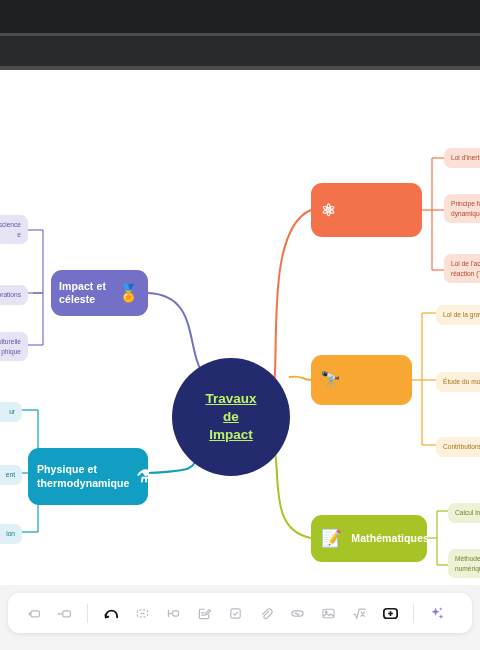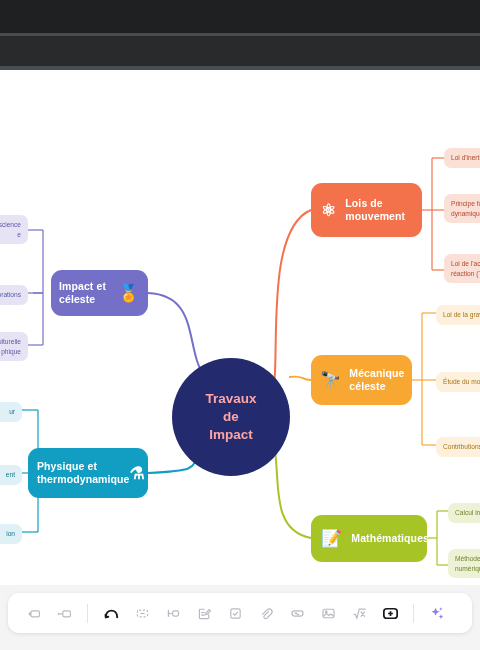--- a/index.html
+++ b/index.html
@@ -50,21 +50,21 @@
   }
   .node .ico { flex: 0 0 auto; font-size: 17px; line-height: 1; }
   .node .lbl { flex: 1 1 auto; }
 
   .central {
     position: absolute;
     width: 118px; height: 118px; border-radius: 50%;
     background: #232a6e;
     display: flex; align-items: center; justify-content: center;
     text-align: center;
-    color: #fca5a5; font-size: 13.5px; font-weight: bold; line-height: 1.35;
+    color: #bef264; font-size: 13.5px; font-weight: bold; line-height: 1.35; text-decoration: underline;
   }
 
   
   .leaf {
     position: absolute;
     border-radius: 7px;
     font-size: 6.6px; line-height: 1.45;
     padding: 5px 7px;
     font-weight: normal;
   }
@@ -147,51 +147,43 @@
     <div class="central" style="left:172px; top:288px;">
       <div>
         <div>Travaux</div>
         <div>de</div>
         <div>Impact</div>
       </div>
     </div>
 
     <div class="node" style="left:311px; top:113px; width:111px; height:54px; background:#f4724b; padding:0 10px; gap:9px;">
       <span class="ico">⚛</span>
-      <span class="lbl">
-        <span>Lois de</span><br>
-        <span>mouvement</span>
-      </span>
     </div>
     <div class="leaf" style="left:444px; top:78px; width:70px; background:#fbe0d7; color:#b2492c;">Loi d'inertie (Pre</div>
     <div class="leaf" style="left:444px; top:124px; width:70px; background:#fbe0d7; color:#b2492c; white-space:pre-line;">Principe fondamé
 dynamique (De</div>
     <div class="leaf" style="left:444px; top:184px; width:70px; background:#fbe0d7; color:#b2492c; white-space:pre-line;">Loi de l'action e
 réaction (Troisi</div>
 
     <div class="node" style="left:311px; top:285px; width:101px; height:50px; background:#f9a733; padding:0 9px; gap:8px;">
       <span class="ico">🔭</span>
-      <span class="lbl">
-        <span>Mécanique</span><br>
-        <span>céleste</span>
-      </span>
     </div>
     <div class="leaf" style="left:436px; top:235px; width:72px; background:#fdf1dd; color:#a87316;">Loi de la gravitatio</div>
     <div class="leaf" style="left:436px; top:302px; width:72px; background:#fdf1dd; color:#a87316;">Étude du mouveme</div>
     <div class="leaf" style="left:436px; top:367px; width:72px; background:#fdf1dd; color:#a87316;">Contributions à l'o</div>
 
     <div class="node" style="left:311px; top:445px; width:116px; height:47px; background:#a6c425; padding:0 10px; gap:9px;">
       <span class="ico">📝</span>
       <span class="lbl">Mathématiques</span>
     </div>
     <div class="leaf" style="left:448px; top:433px; width:66px; background:#edf2d6; color:#71862a;">Calcul infinité</div>
     <div class="leaf" style="left:448px; top:479px; width:66px; background:#edf2d6; color:#71862a; white-space:pre-line;">Méthodes d'a
 numérique</div>
 
-    <div class="node" style="left:28px; top:378px; width:120px; height:50px; background:#129ec2; padding:0 9px; ">
+    <div class="node" style="left:28px; top:378px; width:120px; height:57px; background:#129ec2; padding:0 9px; gap:7px;">
       <span class="lbl">
         <span>Physique et</span><br>
         <span>thermodynamique</span>
       </span>
       <span class="ico">⚗</span>
     </div>
     <div class="leaf" style="left:-34px; top:332px; width:56px; background:#dff0f6; color:#18778f; text-align:right;">ur</div>
     <div class="leaf" style="left:-34px; top:395px; width:56px; background:#dff0f6; color:#18778f; text-align:right;">ent</div>
     <div class="leaf" style="left:-34px; top:454px; width:56px; background:#dff0f6; color:#18778f; text-align:right;">ion</div>
 

